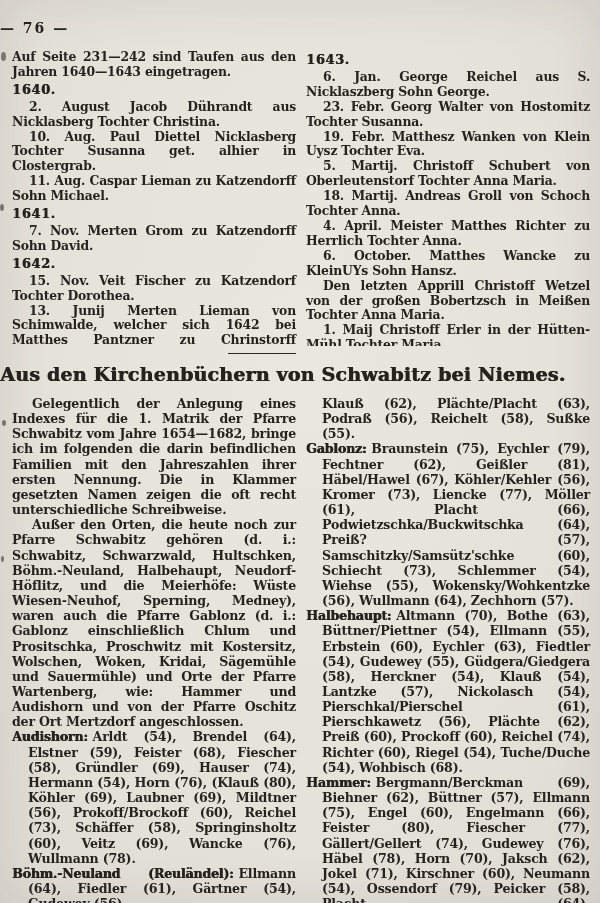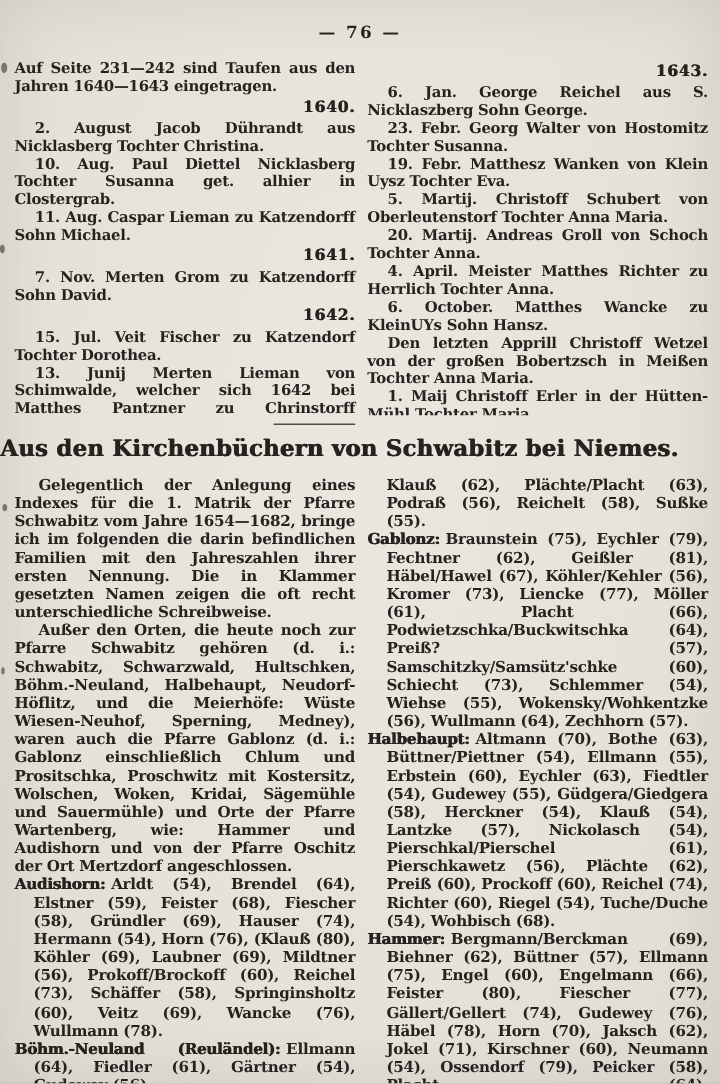--- a/index.html
+++ b/index.html
@@ -16,41 +16,41 @@
     font-weight:700;
     letter-spacing:-0.2px;
   }
   .speck{position:absolute;background:#2b2823;border-radius:50%;opacity:.55;}
   .speck.s1{left:1px;top:52px;width:5px;height:9px;}
   .speck.s2{left:0;top:204px;width:4px;height:7px;}
   .speck.s3{left:2px;top:420px;width:4px;height:6px;}
   .speck.s4{left:1px;top:556px;width:3px;height:6px;}
 
   .page-number{
-    text-align:center;
+    text-align:left;
     padding-top:20px;
     font-size:14px;
     letter-spacing:2px;
   }
 
   .top-columns{
     display:flex;
     gap:10px;
     padding:14px 10px 0 12px;
     height:296px;
     overflow:hidden;
     font-size:12.4px;
     line-height:14.9px;
   }
   .top-columns .col{flex:1 1 0;text-align:justify;}
 
   .intro{margin:0 0 1px;}
   .line{margin:0;}
   .line.year{
-    text-align:right;
+    text-align:left;
     text-indent:0;
     font-size:13px;
     margin:3px 0 2px;
     letter-spacing:.6px;
     text-shadow:.5px 0 0 currentColor;
   }
   .line.entry{text-indent:17px;}
 
   .section-divider{
     width:68px;
@@ -105,39 +105,39 @@
 
           <p class="line entry">11. Aug. Caspar Lieman zu Katzendorff Sohn Michael.</p>
 
 
           <p class="line year">1641.</p>
 
           <p class="line entry">7. Nov. Merten Grom zu Katzendorff Sohn David.</p>
 
           <p class="line year">1642.</p>
 
-          <p class="line entry">15. Jul. Veit Fischer zu Katzendorf Tochter Dorothea.</p>
+          <p class="line entry">15. Nov. Veit Fischer zu Katzendorf Tochter Dorothea.</p>
 
           <p class="line entry">13. Junij Merten Lieman von Schimwalde, welcher sich 1642 bei Matthes Pantzner zu Chrinstorff aufgehalten hat Tochter Anna.</p>
         </div>
     </div>
     <div class="col">
       <div>
 
           <p class="line year">1643.</p>
 
           <p class="line entry">6. Jan. George Reichel aus S. Nicklaszberg Sohn George.</p>
 
           <p class="line entry">23. Febr. Georg Walter von Hostomitz Tochter Susanna.</p>
 
           <p class="line entry">19. Febr. Matthesz Wanken von Klein Uysz Tochter Eva.</p>
 
           <p class="line entry">5. Martij. Christoff Schubert von Oberleutenstorf Tochter Anna Maria.</p>
 
-          <p class="line entry">20. Martij. Andreas Groll von Schoch Tochter Anna.</p>
+          <p class="line entry">18. Martij. Andreas Groll von Schoch Tochter Anna.</p>
 
           <p class="line entry">4. April. Meister Matthes Richter zu Herrlich Tochter Anna.</p>
 
           <p class="line entry">6. October. Matthes Wancke zu KleinUYs Sohn Hansz.</p>
 
           <p class="line entry">Den letzten Apprill Christoff Wetzel von der großen Bobertzsch in Meißen Tochter Anna Maria.</p>
 
           <p class="line entry">1. Maij Christoff Erler in der Hütten-Mühl Tochter Maria.</p>
 
         </div>

